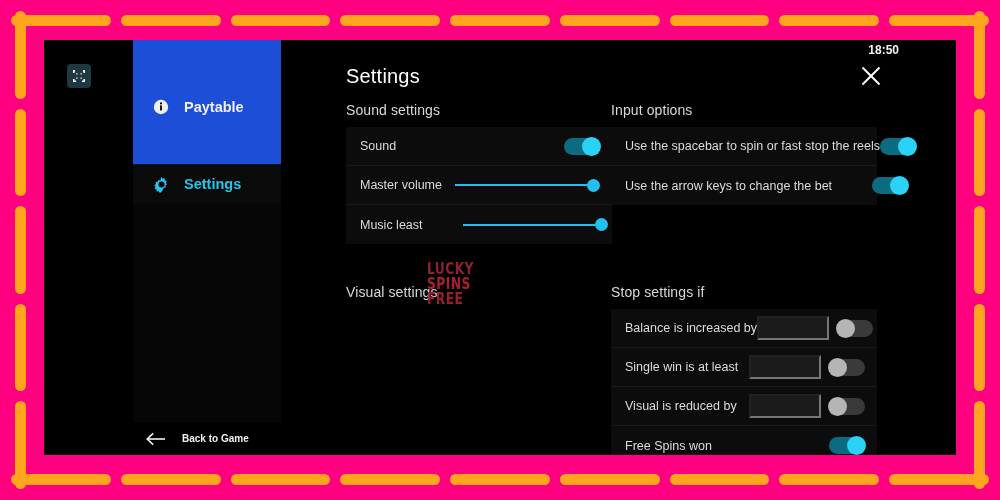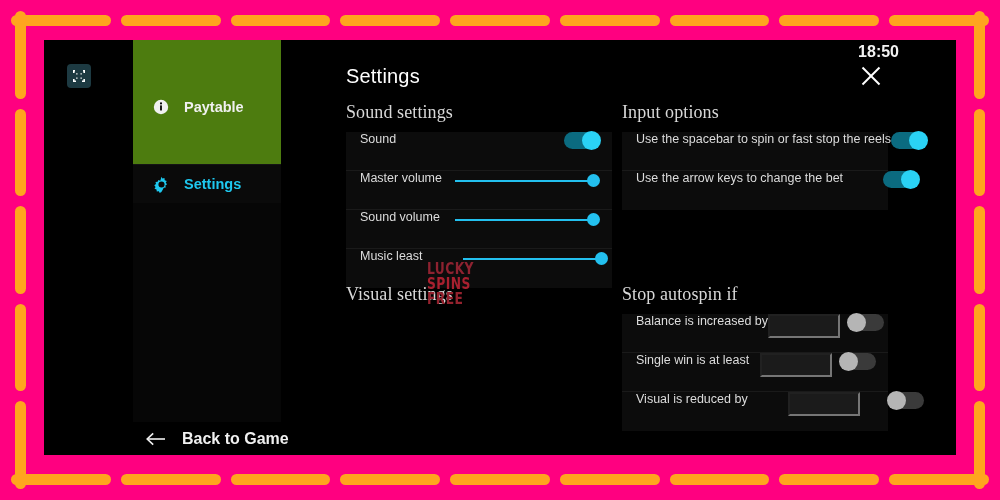--- a/index.html
+++ b/index.html
@@ -74,21 +74,21 @@
     display: flex;
     align-items: center;
     justify-content: center;
   }
 
   
   #nav {
     position: absolute;
     left: 89px; top: 0;
     width: 148px; height: 415px;
-    background: #4d7c0f;
+    background: #1d4ed8;
   }
   #game-title {
     position: absolute;
     left: 89px; top: 3px;
     width: 180px;
     color: #e8e8e8;
     font-size: 10.5px;
     font-weight: bold;
     letter-spacing: .1px;
   }
@@ -115,21 +115,21 @@
 
   #back-to-game {
     position: absolute;
     left: 0; top: 382px;
     width: 268px; height: 33px;
     display: flex;
     align-items: center;
     padding-left: 102px;
     background: #000;
     color: #f0f0f0;
-    font-size: 16px;
+    font-size: 10px;
     font-weight: bold;
     text-align: center;
   }
   #back-to-game .arrow { margin-right: 16px; display:flex; align-items:center; }
 
   
   #panel {
     position: absolute;
     left: 258px; top: 0;
     right: 0; height: 415px;
@@ -144,41 +144,40 @@
   #close-btn {
     position: absolute;
     right: 72px; top: 23px;
     width: 26px; height: 26px;
     display: flex; align-items: center; justify-content: center;
   }
   #clock {
     position: absolute;
     right: 57px; top: 3px;
     color: #f2f2f2;
-    font-size: 16px;
+    font-size: 12px;
     font-weight: bold;
   }
 
   .col { position: absolute; width: 266px; }
   .col.left-col  { left: 44px; }
-  .col.right-col { left: 320px; }
+  .col.right-col { left: 309px; }
 
   .sec-title {
     color: #d8d8d8;
-    font-size: 18px;
+    font-size: 14px;
     margin-bottom: 9px;
     letter-spacing: .1px;
-    font-family: Liberation Serif, serif;
   }
   .group { background: #0c0c0c; }
   .row {
     position: relative;
     height: 39px;
     display: flex;
-    align-items: flex-start;
+    align-items: center;
     padding: 0 12px 0 14px;
     border-bottom: 1px solid #1a1a1a;
   }
   .row:last-child { border-bottom: none; gap: 20px; }
   .row .lbl {
     color: #dcdcdc;
     font-size: 12.5px;
     flex: 0 0 auto;
   }
   .row .spacer { flex: 1 1 auto; }
@@ -369,38 +368,30 @@
 
         <div class="row">
           <span class="lbl">Master volume</span>
           <span class="spacer"></span>
           <span class="slider">
             <span class="track"></span>
             <span class="thumb"></span>
           </span>
         </div>
 
-        <div class="row">
-          <span class="lbl">Sound volume</span>
+
+        <div class="row">
+          <span class="lbl">Music least</span>
           <span class="spacer"></span>
           <span class="slider">
             <span class="track"></span>
             <span class="thumb"></span>
           </span>
         </div>
 
-        <div class="row">
-          <span class="lbl">Music least</span>
-          <span class="spacer"></span>
-          <span class="slider">
-            <span class="track"></span>
-            <span class="thumb"></span>
-          </span>
-        </div>
-
       </div>
     </div>
 
     <div class="col left-col" style="top:244px">
       <div class="sec-title">Visual settings</div>
     </div>
 
     <div class="col right-col" style="top:62px">
       <div class="sec-title">Input options</div>
       <div class="group">
@@ -418,21 +409,21 @@
           <span class="spacer"></span>
           <span class="toggle on">
               <span class="knob"></span>
             </span>
         </div>
 
       </div>
     </div>
 
     <div class="col right-col" style="top:244px">
-      <div class="sec-title">Stop autospin if</div>
+      <div class="sec-title">Stop settings if</div>
       <div class="group">
 
         <div class="row">
           <span class="lbl">Balance is increased by</span>
           <span class="spacer"></span>
           <input class="numbox" type="text" value="" style="">
           <span class="toggle off">
               <span class="knob"></span>
             </span>
         </div>
@@ -448,20 +439,27 @@
 
         <div class="row">
           <span class="lbl">Visual is reduced by</span>
           <span class="spacer"></span>
           <input class="numbox" type="text" value="" style="">
           <span class="toggle off">
               <span class="knob"></span>
             </span>
         </div>
 
+        <div class="row">
+          <span class="lbl">Free Spins won</span>
+          <span class="spacer"></span>
+          <span class="toggle on">
+              <span class="knob"></span>
+            </span>
+        </div>
 
       </div>
     </div>
 
   </div>
 
   <div id="watermark">
     <div>LUCKY</div>
     <div>SPINS</div>
     <div>FREE</div>

